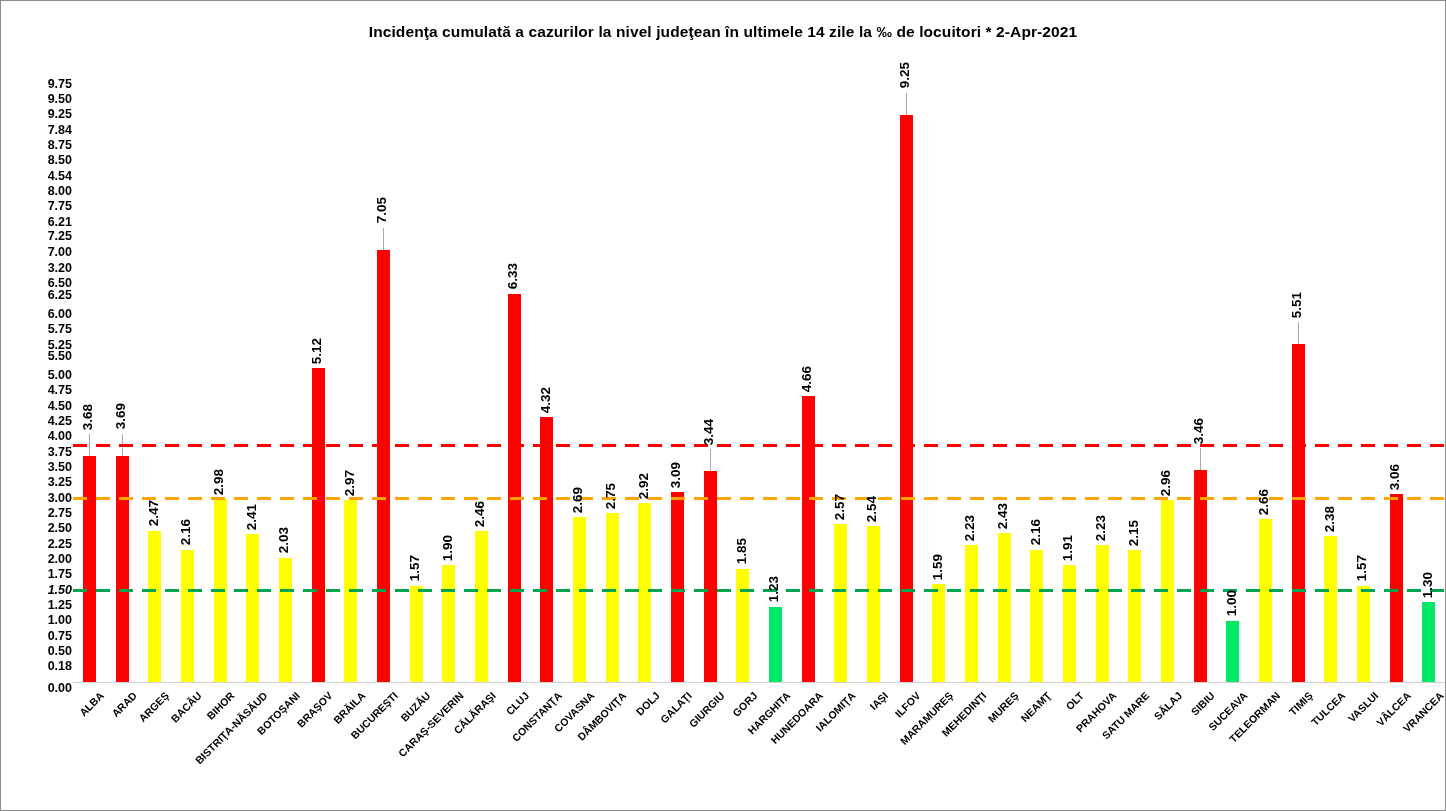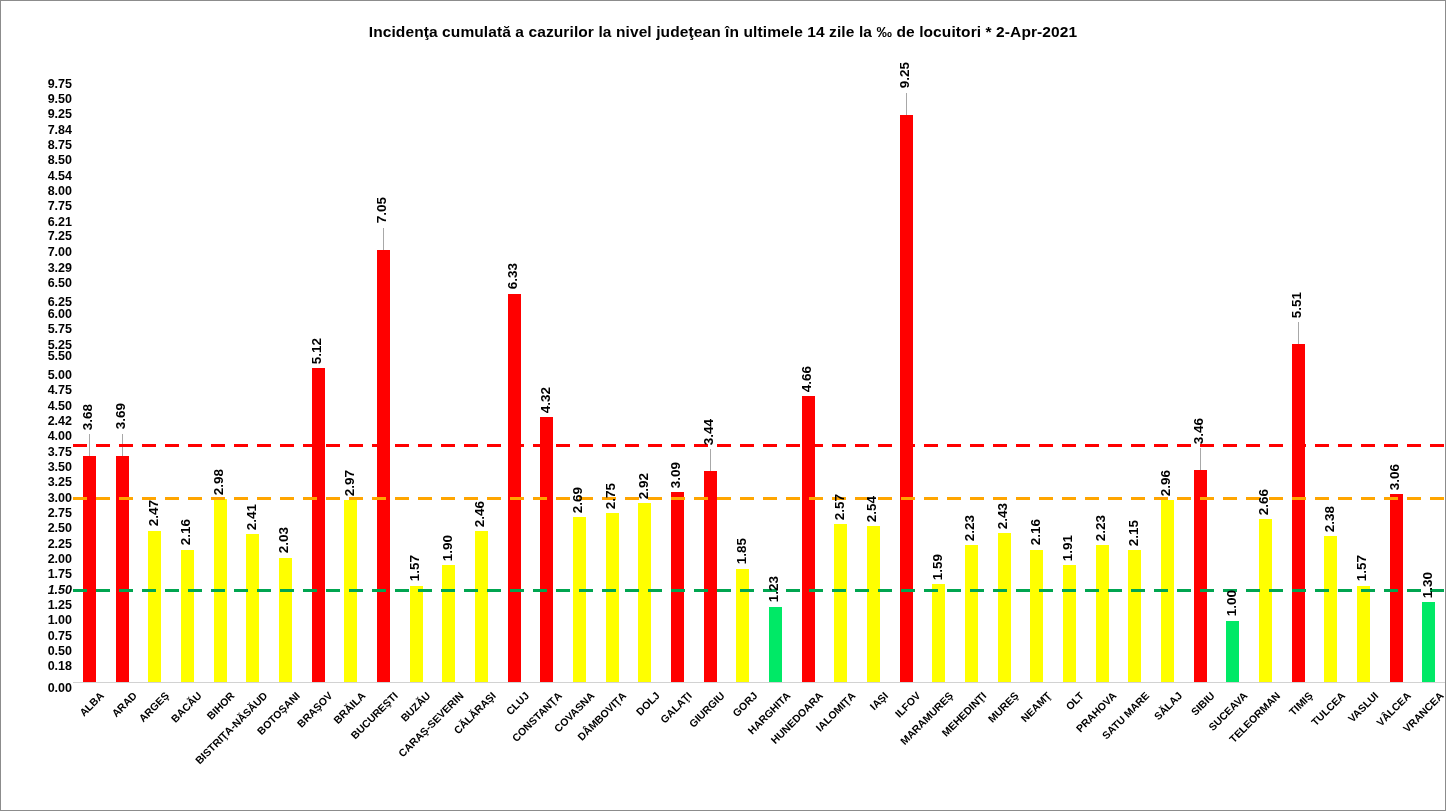--- a/index.html
+++ b/index.html
@@ -107,31 +107,31 @@
       <div class="y-tick" style="top: 566.167px;">1.75</div>
       <div class="y-tick" style="top: 550.834px;">2.00</div>
       <div class="y-tick" style="top: 535.501px;">2.25</div>
       <div class="y-tick" style="top: 520.168px;">2.50</div>
       <div class="y-tick" style="top: 504.834px;">2.75</div>
       <div class="y-tick" style="top: 489.501px;">3.00</div>
       <div class="y-tick" style="top: 474.168px;">3.25</div>
       <div class="y-tick" style="top: 458.834px;">3.50</div>
       <div class="y-tick" style="top: 443.501px;">3.75</div>
       <div class="y-tick" style="top: 428.168px;">4.00</div>
-      <div class="y-tick" style="top: 412.835px;">2.42</div>
+      <div class="y-tick" style="top: 412.835px;">4.25</div>
       <div class="y-tick" style="top: 397.502px;">4.50</div>
       <div class="y-tick" style="top: 382.168px;">4.75</div>
       <div class="y-tick" style="top: 366.835px;">5.00</div>
       <div class="y-tick" style="top: 337px;">5.25</div>
       <div class="y-tick" style="top: 348px;">5.50</div>
       <div class="y-tick" style="top: 320.835px;">5.75</div>
       <div class="y-tick" style="top: 305.502px;">6.00</div>
-      <div class="y-tick" style="top: 294px;">6.25</div>
+      <div class="y-tick" style="top: 287px;">6.25</div>
       <div class="y-tick" style="top: 274.836px;">6.50</div>
-      <div class="y-tick" style="top: 259.502px;">3.29</div>
+      <div class="y-tick" style="top: 259.502px;">3.20</div>
       <div class="y-tick" style="top: 244.169px;">7.00</div>
       <div class="y-tick" style="top: 228px;">7.25</div>
       <div class="y-tick" style="top: 213.502px;">6.21</div>
       <div class="y-tick" style="top: 198.169px;">7.75</div>
       <div class="y-tick" style="top: 182.836px;">8.00</div>
       <div class="y-tick" style="top: 167.503px;">4.54</div>
       <div class="y-tick" style="top: 152.169px;">8.50</div>
       <div class="y-tick" style="top: 136.836px;">8.75</div>
       <div class="y-tick" style="top: 121.503px;">7.84</div>
       <div class="y-tick" style="top: 106.17px;">9.25</div>

